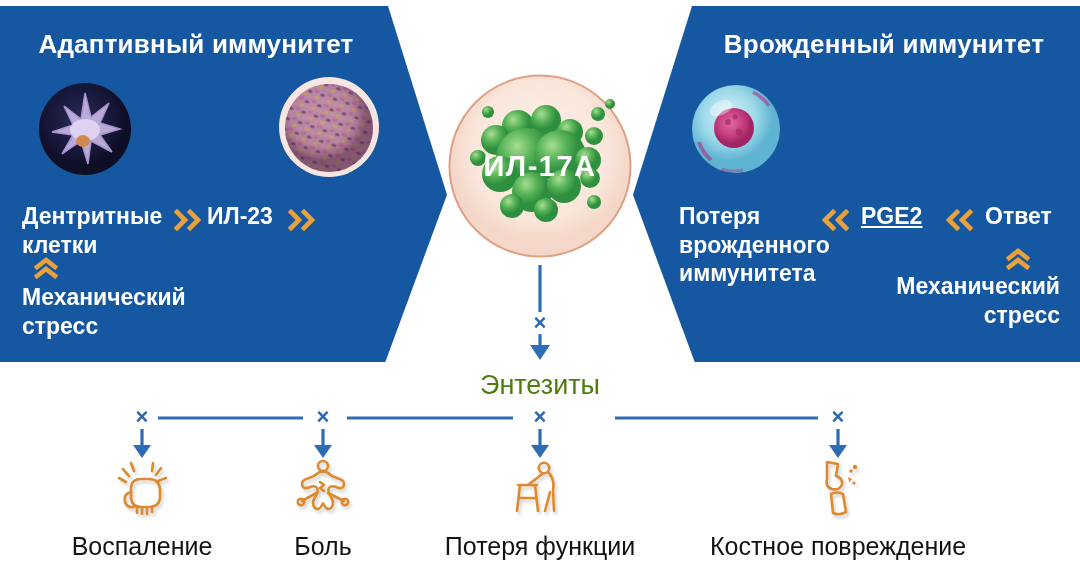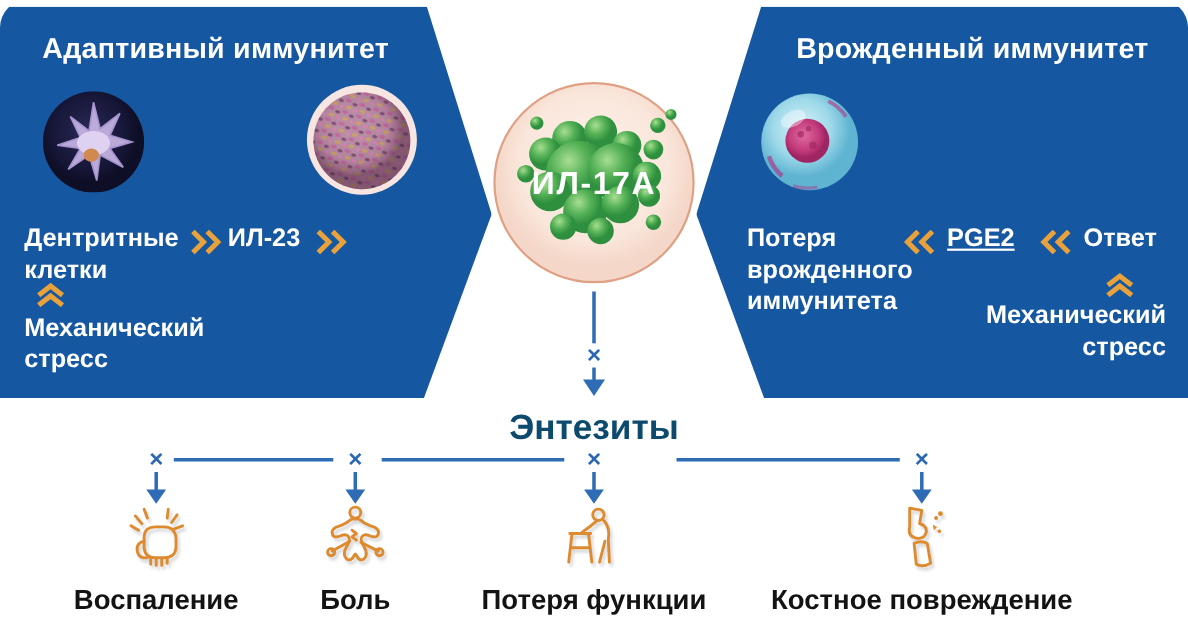--- a/index.html
+++ b/index.html
@@ -1,36 +1,36 @@
 <!DOCTYPE html>
 <html><head>
 <meta charset="utf-8">
 <style>
   html,body{margin:0;padding:0;background:#fff;}
   #canvas{position:relative;width:1080px;height:565px;background:#ffffff;overflow:hidden;
-          font-family:"Liberation Sans","DejaVu Sans",sans-serif;border-radius:25px;}
+          font-family:"Liberation Sans","DejaVu Sans",sans-serif;}
   .panel{position:absolute;top:6px;height:356px;width:447px;background:#1557A0;z-index:1;}
   #panel-left{left:0;clip-path:polygon(0 0,86.8% 0,100% 53%,86.2% 100%,0 100%);}
   #panel-right{left:633px;clip-path:polygon(13.2% 0,100% 0,100% 100%,13.8% 100%,0 53%);}
   .panel-title{position:absolute;top:29px;font-size:26px;font-weight:bold;color:#fff;
                text-align:center;z-index:3;letter-spacing:.2px;}
   #title-left{left:0;width:392px;}
   #title-right{left:688px;width:392px;}
   .ptext{position:absolute;color:#fff;font-size:23px;font-weight:bold;line-height:1.24;z-index:3;}
   .chev{position:absolute;z-index:3;line-height:0;}
   .cellimg{position:absolute;z-index:2;line-height:0;}
   #connectors{position:absolute;left:0;top:0;z-index:2;pointer-events:none;}
   .xmark{position:absolute;z-index:4;transform:translate(-50%,-54%);font-size:22px;font-weight:bold;
          color:#2B67B2;background:#fff;padding:0 4px;line-height:1;}
   #target-label{position:absolute;left:540px;top:370px;transform:translateX(-50%);
-                font-size:32px;font-weight:bold;color:#0c4a6e;z-index:3;}
+                font-size:27px;font-weight:normal;color:#4d7c0f;z-index:3;}
   .outcome-icon{position:absolute;top:456px;transform:translateX(-50%);z-index:3;line-height:0;
                 filter:drop-shadow(2.5px 3px 1.5px rgba(110,110,110,.30));}
   .outcome-label{position:absolute;top:532px;transform:translateX(-50%);white-space:nowrap;
-                 font-size:25px;font-weight:bold;color:#131313;z-index:3;}
+                 font-size:25px;font-weight:normal;color:#131313;z-index:3;}
   .oicon{stroke:#DE8A2E;stroke-width:2.6;fill:none;stroke-linecap:round;stroke-linejoin:round;}
   .chevstroke{stroke:#E9A23B;stroke-width:4.6;fill:none;stroke-linecap:square;}
   svg text{font-family:"Liberation Sans","DejaVu Sans",sans-serif;}
 </style>
 </head>
 <body>
 
 <div id="canvas">
 
   <div id="panel-left" class="panel"></div>

